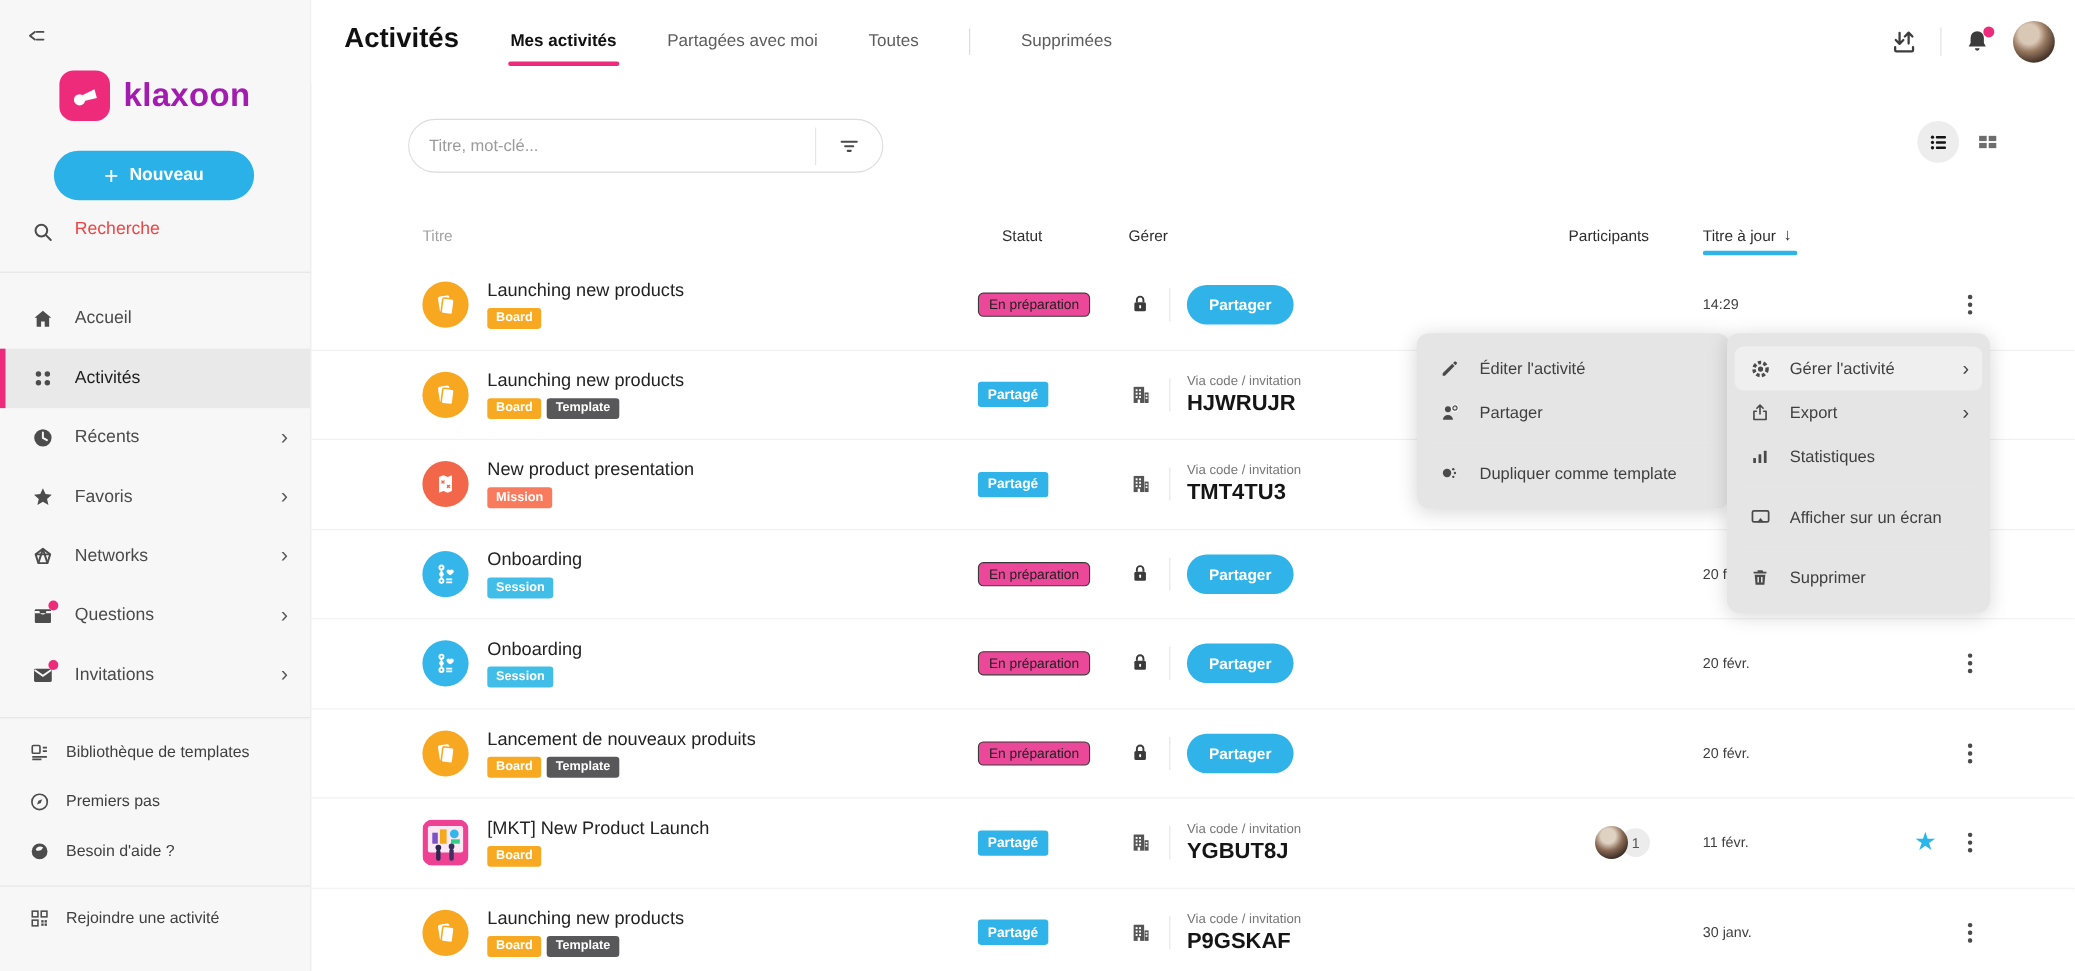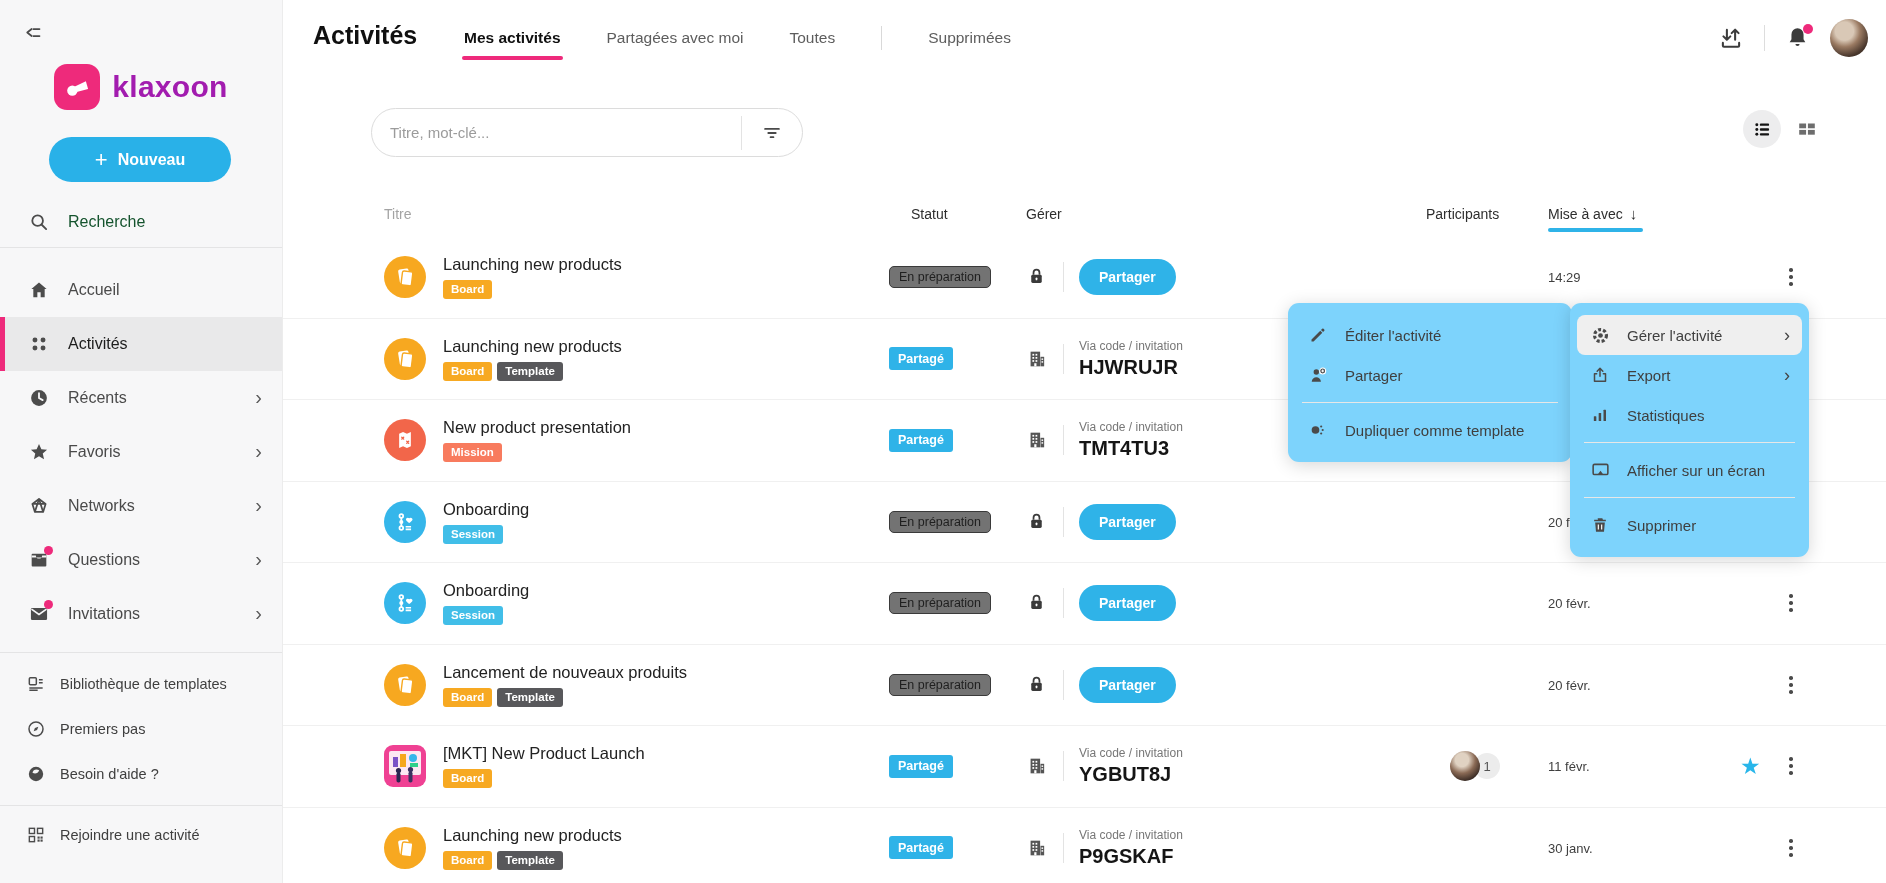--- a/index.html
+++ b/index.html
@@ -10,21 +10,21 @@
   
   .sidebar{position:absolute;left:0;top:0;width:283px;height:883px;background:#f7f7f8;border-right:1px solid #ececec}
   .collapse{position:absolute;left:22px;top:22px;color:#4a4a4a;cursor:pointer}
   .logo{position:absolute;left:0;top:64px;width:100%;display:flex;justify-content:center;align-items:center;gap:12px}
   .logo-mark{width:46px;height:46px;border-radius:13px;background:#ee2a7b;display:flex;align-items:center;justify-content:center}
   .logo-text{font-size:30px;font-weight:700;color:#a21caf;letter-spacing:.3px}
   .new-btn{position:absolute;left:49px;top:137px;width:182px;height:45px;border-radius:23px;background:#29b1e8;
     color:#fff;font-weight:700;font-size:16px;display:flex;align-items:center;justify-content:center;gap:10px;border:none;cursor:pointer;
     font-family:"Liberation Sans",sans-serif}
   .new-plus{font-size:22px;font-weight:400;line-height:1}
-  .search-row{position:absolute;left:0;top:200px;width:100%;height:44px;display:flex;align-items:center;padding-left:28px;color:#14532d;font-size:16px;cursor:pointer}
+  .search-row{position:absolute;left:0;top:200px;width:100%;height:44px;display:flex;align-items:flex-start;padding-left:28px;color:#ef4444;font-size:16px;cursor:pointer}
   .search-row .lbl{margin-left:18px}
   .sb-divider{position:absolute;left:0;width:100%;height:1px;background:#e4e4e5}
   .sb-nav{position:absolute;left:0;top:263px;width:100%}
   .sb-item{height:54px;display:flex;align-items:center;padding-left:28px;position:relative;color:#4a4a4a;font-size:16px;cursor:pointer}
   .sb-item .lbl{margin-left:18px}
   .sb-item.active{background:#e9e9ea;color:#1d1d1d}
   .sb-item.active::before{content:"";position:absolute;left:0;top:0;width:4.5px;height:100%;background:#ee2a7b}
   .chev{position:absolute;right:20px;color:#5a5a5a;font-size:20px;line-height:1;top:50%;transform:translateY(-54%)}
   .icon-wrap{position:relative;width:22px;height:22px;flex:none;color:#4c4c4c}
   .icon-wrap.sm{width:20px;height:20px}
@@ -71,40 +71,40 @@
   .sort-lbl{position:relative}
   .sort-lbl::after{content:"";position:absolute;left:0;right:-20px;bottom:-10px;height:3.5px;background:#2fb3e8;border-radius:2px}
   .sort-arrow{font-size:15px;color:#2e2e2e}
   .row{display:flex;align-items:center;height:81.5px;border-bottom:1px solid #f0f0f0;padding-left:101px}
   .activity{display:flex;align-items:center;gap:17px}
   .act-icon{width:42px;height:42px;border-radius:50%;flex:none;display:flex;align-items:center;justify-content:center}
   .act-thumb{width:42px;height:42px;border-radius:9px;overflow:hidden;flex:none}
   .act-t{font-size:16.5px;color:#222;margin-bottom:6px;white-space:nowrap}
   .badges{display:flex;gap:5px}
   .badge{font-size:11.5px;font-weight:700;color:#fff;padding:3px 8px;border-radius:3px;line-height:1.1;white-space:nowrap}
-  .st-outline{display:inline-block;border:1.4px solid #3a3a3a;border-radius:5px;padding:3px 9px;font-size:12.5px;color:#1f1f1f;background:#737373;white-space:nowrap}
+  .st-outline{display:inline-block;border:1.4px solid #3a3a3a;border-radius:5px;padding:3px 9px;font-size:12.5px;color:#1f1f1f;background:#ec4899;white-space:nowrap}
   .st-filled{display:inline-block;border-radius:3px;padding:4.5px 9px;font-size:12.5px;color:#fff;font-weight:700;background:#2fb3e8;white-space:nowrap}
   .access{display:flex;align-items:center;gap:15px;color:#3c3c3c}
   .acc-sep{width:1px;height:30px;background:#e3e3e3}
   .share-btn{background:#2fb3e8;color:#fff;font-size:14px;font-weight:700;border:none;border-radius:19px;padding:10px 20px;cursor:pointer;
     font-family:"Liberation Sans",sans-serif}
   .code-wrap{display:flex;flex-direction:column;gap:3px}
   .code-label{font-size:12px;color:#777}
   .code{font-size:20px;font-weight:700;color:#151515}
   .p-group{display:flex;align-items:center;padding-left:24px}
   .p-avatar{width:30px;height:30px;border-radius:50%;flex:none;z-index:1;
     background:radial-gradient(circle at 40% 30%,#e0d2c2 0 24%,#8a6a55 48%,#352822 78%)}
   .p-count{width:30px;height:30px;border-radius:50%;background:#ececec;color:#555;font-size:13px;display:flex;align-items:center;justify-content:center;margin-left:-8px;border:2px solid #fff}
   .date{font-size:13px;color:#3f3f3f}
   .star{color:#29b6ea;font-size:23px;line-height:1;cursor:pointer}
   .kebab{width:34px;height:34px;margin-left:-8px;border-radius:50%;display:flex;flex-direction:column;align-items:center;justify-content:center;gap:3.4px;cursor:pointer}
   .kebab i{width:3.6px;height:3.6px;border-radius:50%;background:#4a4a4a}
 
   
-  .menu{position:absolute;background:#7dd3fc;border-radius:11px;box-shadow:0 3px 18px rgba(0,0,0,.16);padding:12px 0;z-index:10}
+  .menu{position:absolute;background:#e5e5e5;border-radius:11px;box-shadow:0 3px 18px rgba(0,0,0,.16);padding:12px 0;z-index:10}
   .menu1{left:1288px;top:303px;width:284px}
   .menu2{left:1570px;top:303px;width:239px;z-index:11}
   .m-item{height:40px;display:flex;align-items:center;padding:0 19px;gap:16px;font-size:15px;color:#3f3f3f;cursor:pointer;white-space:nowrap}
   .m-item .micon{width:22px;height:22px;flex:none;color:#4a4a4a;display:flex;align-items:center;justify-content:center}
   .m-item.hl{background:#efefef;margin:0 7px;border-radius:8px;padding:0 12px}
   .m-chev{margin-left:auto;color:#444;font-size:18px;line-height:1}
   .m-div{height:1px;background:#e7e7e7;margin:7px 14px}
 </style>
 </head>
 <body>
@@ -332,21 +332,21 @@
 </div>
 
 <div class="table">
   <div class="thead">
     <div class="c-title h-title">Titre</div>
     <div class="c-status"><span class="h-status">Statut</span></div>
     <div class="c-access">Gérer</div>
     <div class="c-part">Participants</div>
     <div class="c-date">
       <span class="sort">
-        <span class="sort-lbl">Mise à avec</span>
+        <span class="sort-lbl">Titre à jour</span>
         <span class="sort-arrow">↓</span>
       </span>
     </div>
     <div class="c-star"></div>
       <div class="c-kebab"></div>
   </div>
   <div id="tbody">
   <div class="row">
     <div class="c-title">
           <div class="activity">

